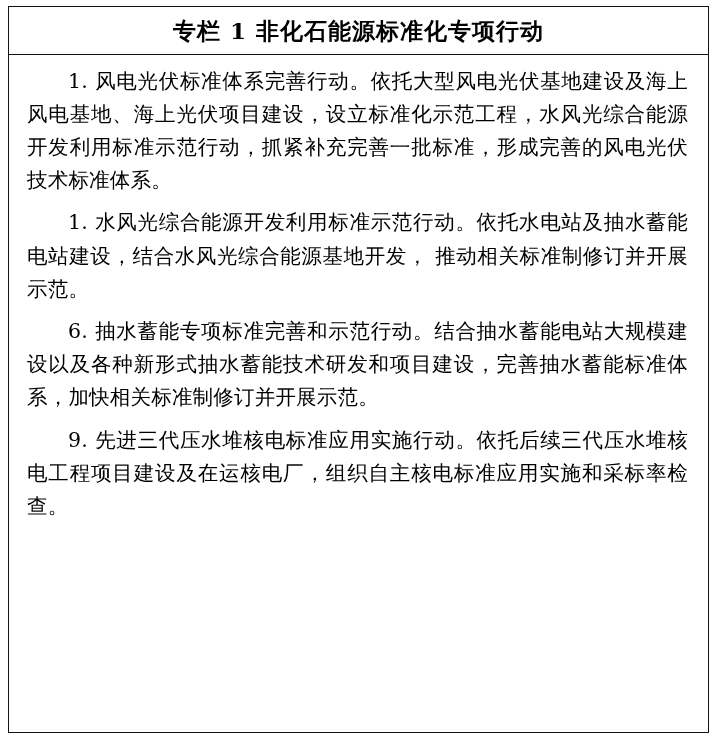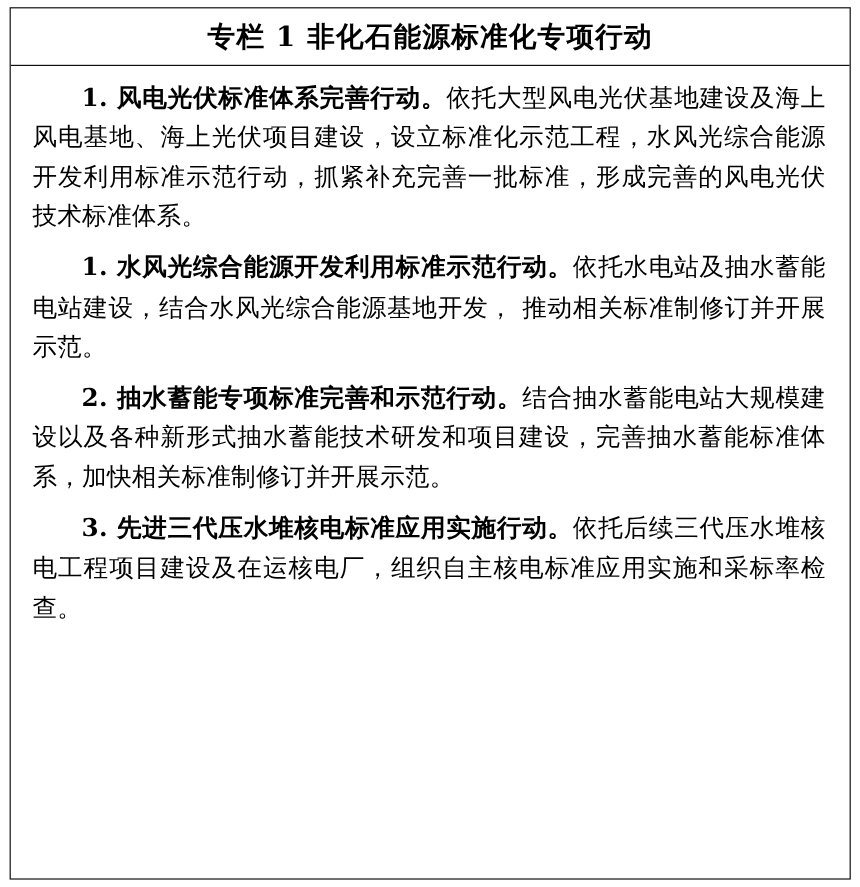--- a/index.html
+++ b/index.html
@@ -45,21 +45,21 @@
   .para {
     font-size: 20.5px;
     line-height: 1.62;
     text-align: justify;
     text-justify: inter-ideograph;
     text-indent: 2em;
     margin: 0 0 9px 0;
     letter-spacing: 0.2px;
   }
   .para .lead {
-    font-weight: bold;
+    font-weight: normal;
   }
   .para:last-child {
     margin-bottom: 0;
   }
 </style>
 </head>
 <body>
 
 <div class="page">
   <div class="box">
@@ -68,22 +68,22 @@
 
       <p class="para">
         <span class="lead">1. 风电光伏标准体系完善行动。</span><span>依托大型风电光伏基地建设及海上风电基地、海上光伏项目建设，设立标准化示范工程，水风光综合能源开发利用标准示范行动，抓紧补充完善一批标准，形成完善的风电光伏技术标准体系。</span>
       </p>
 
       <p class="para">
         <span class="lead">1. 水风光综合能源开发利用标准示范行动。</span><span>依托水电站及抽水蓄能电站建设，结合水风光综合能源基地开发， 推动相关标准制修订并开展示范。</span>
       </p>
 
       <p class="para">
-        <span class="lead">2. 抽水蓄能专项标准完善和示范行动。</span><span>结合抽水蓄能电站大规模建设以及各种新形式抽水蓄能技术研发和项目建设，完善抽水蓄能标准体系，加快相关标准制修订并开展示范。</span>
+        <span class="lead">6. 抽水蓄能专项标准完善和示范行动。</span><span>结合抽水蓄能电站大规模建设以及各种新形式抽水蓄能技术研发和项目建设，完善抽水蓄能标准体系，加快相关标准制修订并开展示范。</span>
       </p>
 
       <p class="para">
-        <span class="lead">3.  先进三代压水堆核电标准应用实施行动。</span><span>依托后续三代压水堆核电工程项目建设及在运核电厂，组织自主核电标准应用实施和采标率检查。</span>
+        <span class="lead">9.  先进三代压水堆核电标准应用实施行动。</span><span>依托后续三代压水堆核电工程项目建设及在运核电厂，组织自主核电标准应用实施和采标率检查。</span>
       </p>
 
     </div>
   </div>
 </div>
 
 </body></html>

